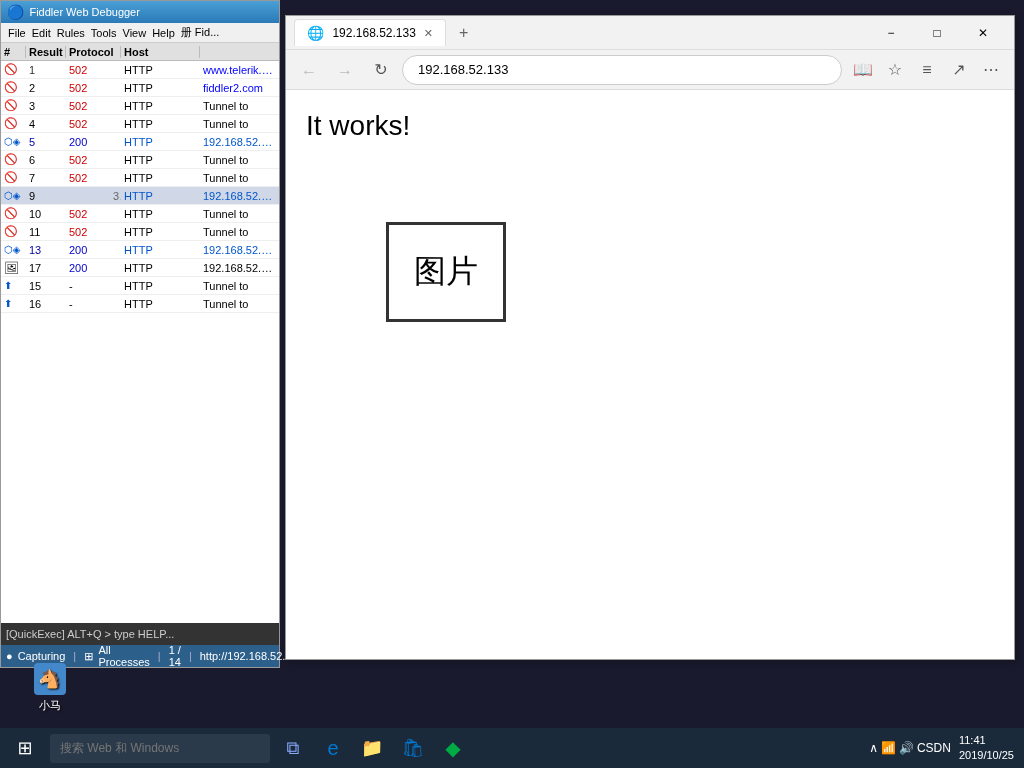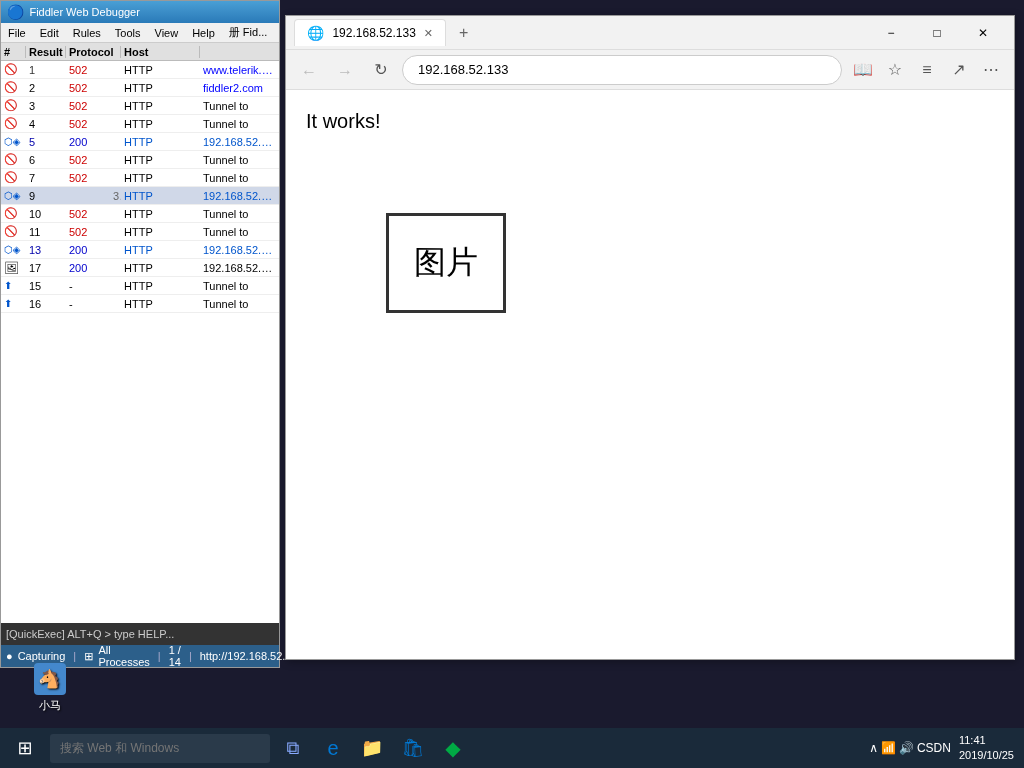--- a/index.html
+++ b/index.html
@@ -30,21 +30,20 @@
 
     .fiddler-titlebar .icon { font-size: 14px; }
 
     .fiddler-menu {
       background: #f0f0f0;
       height: 20px;
       display: flex;
       align-items: center;
       border-bottom: 1px solid #ccc;
       padding: 0 4px;
-      gap: 8px;
       font-size: 11px;
     }
 
     .fiddler-menu span { cursor: pointer; padding: 1px 3px; }
 
     .fiddler-toolbar {
       background: #e8e8e8;
       height: 28px;
       display: flex;
       align-items: center;
@@ -233,21 +232,21 @@
     }
 
     .browser-content {
       flex: 1;
       background: white;
       padding: 20px;
       overflow: auto;
     }
 
     .page-title {
-      font-size: 20px;
+      font-size: 28px;
       font-family: Arial, sans-serif;
       margin-bottom: 20px;
     }
 
     .img-placeholder {
       width: 120px;
       height: 100px;
       border: 3px solid #333;
       display: flex;
       align-items: center;

